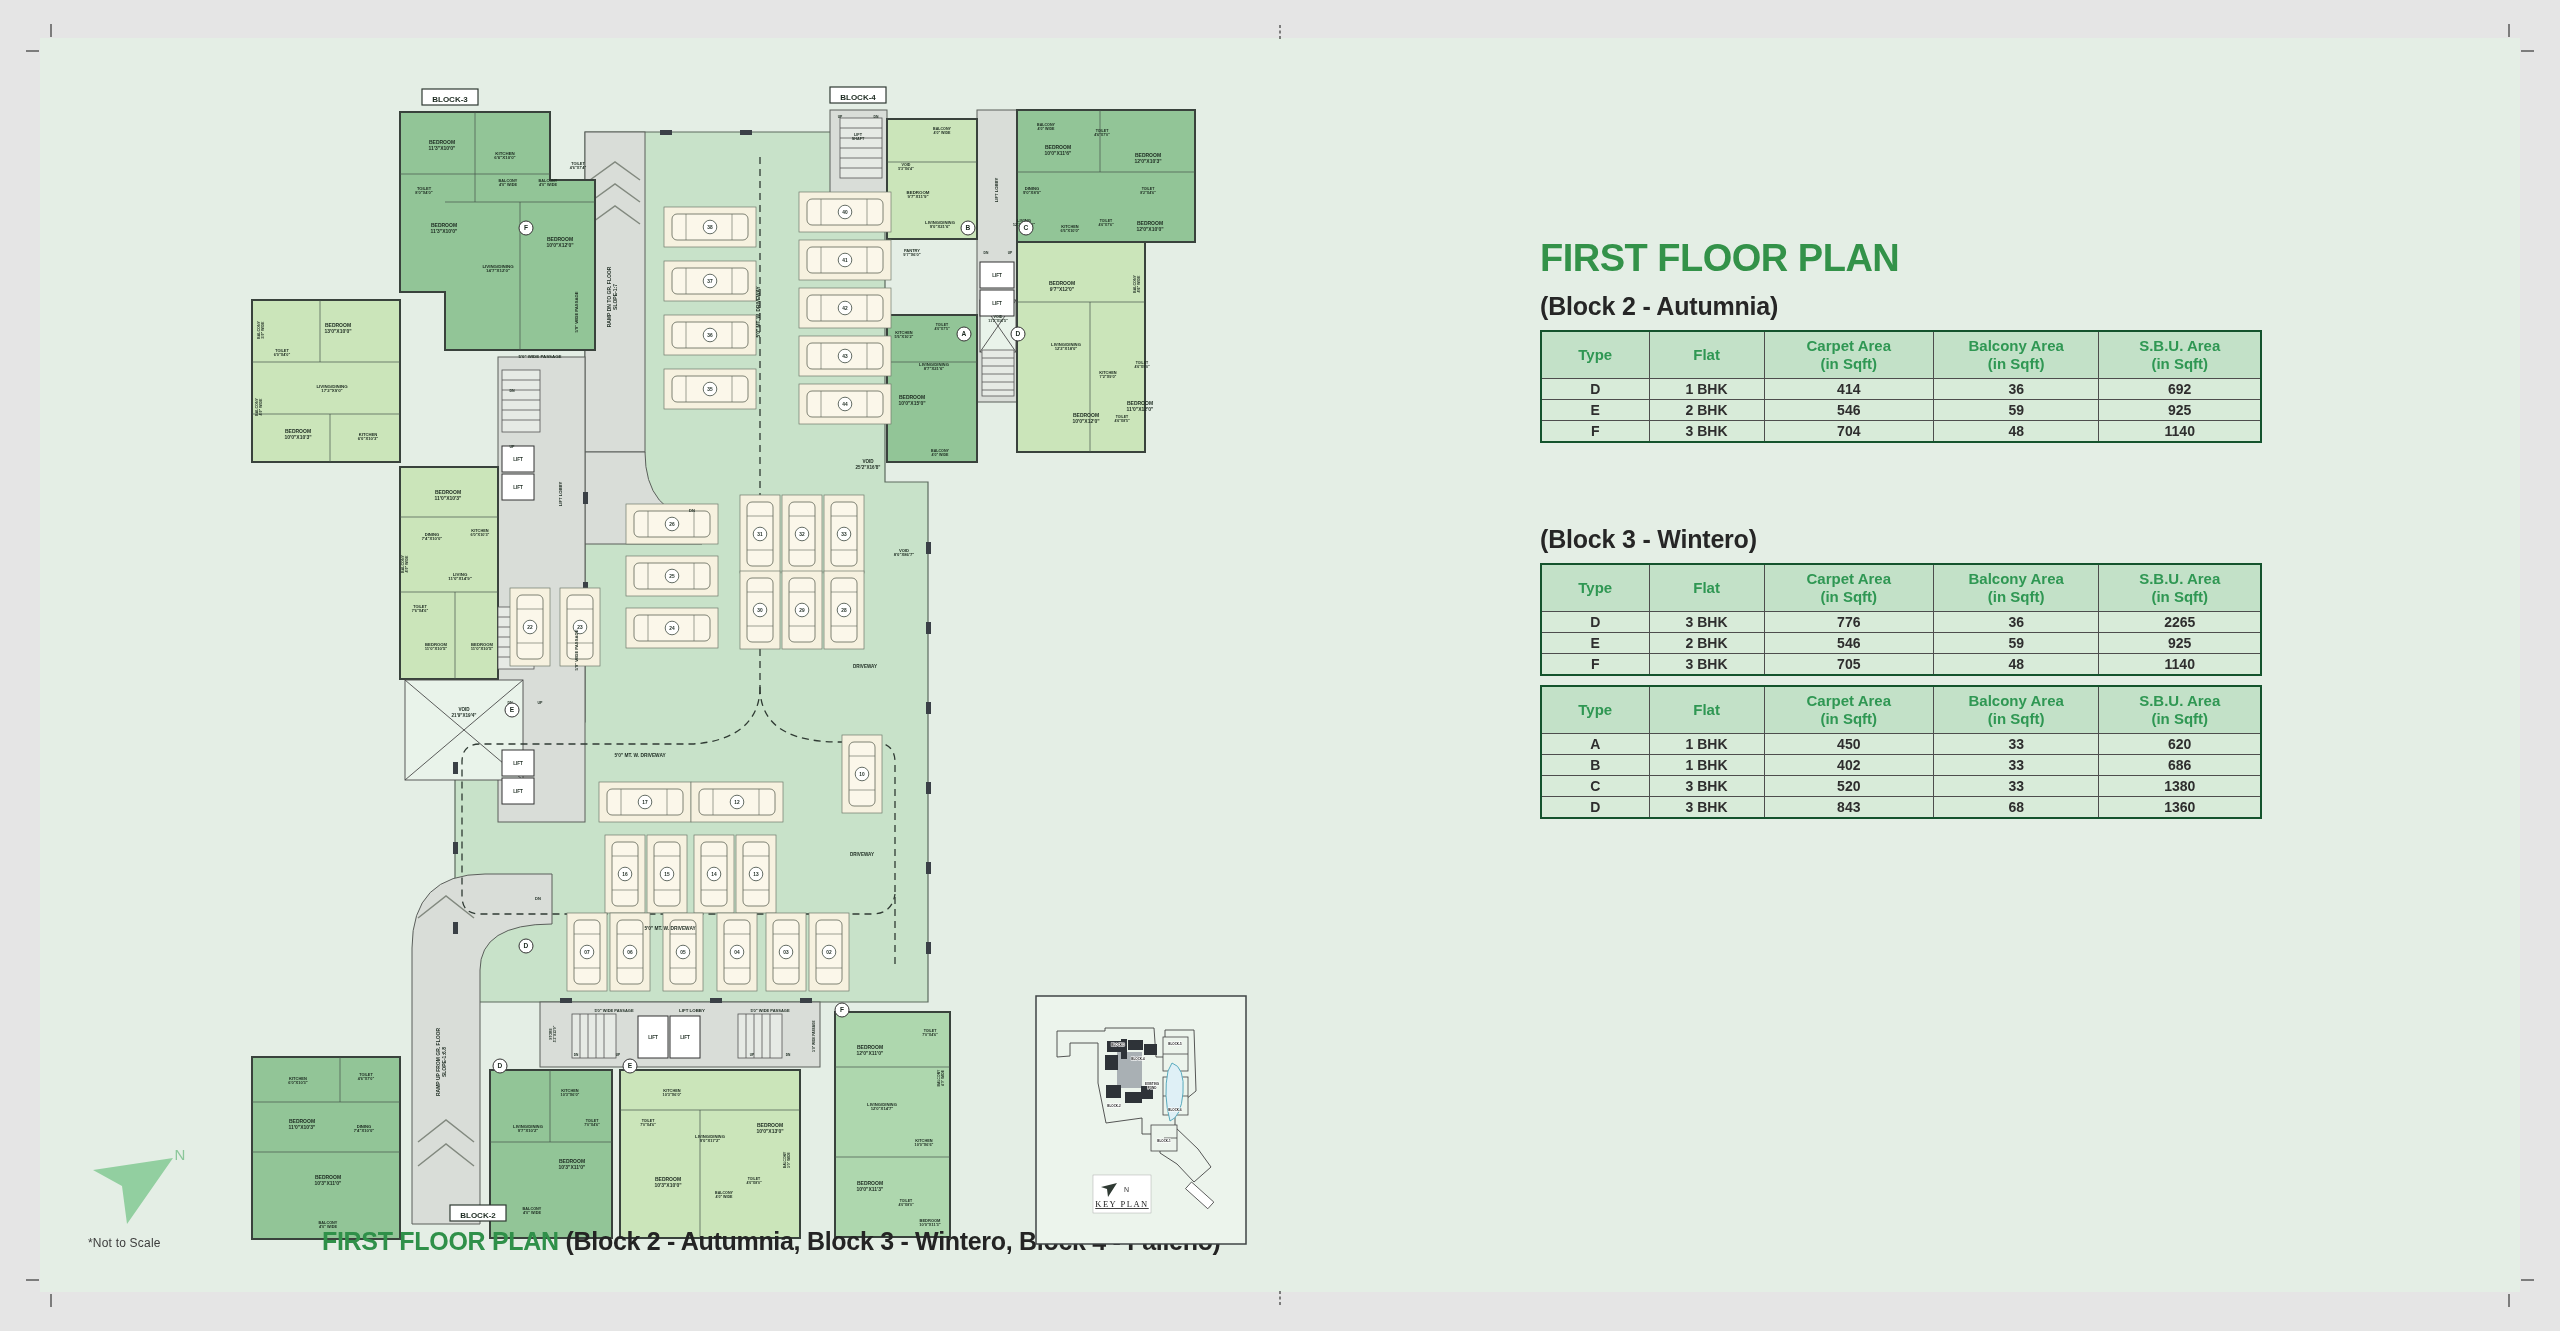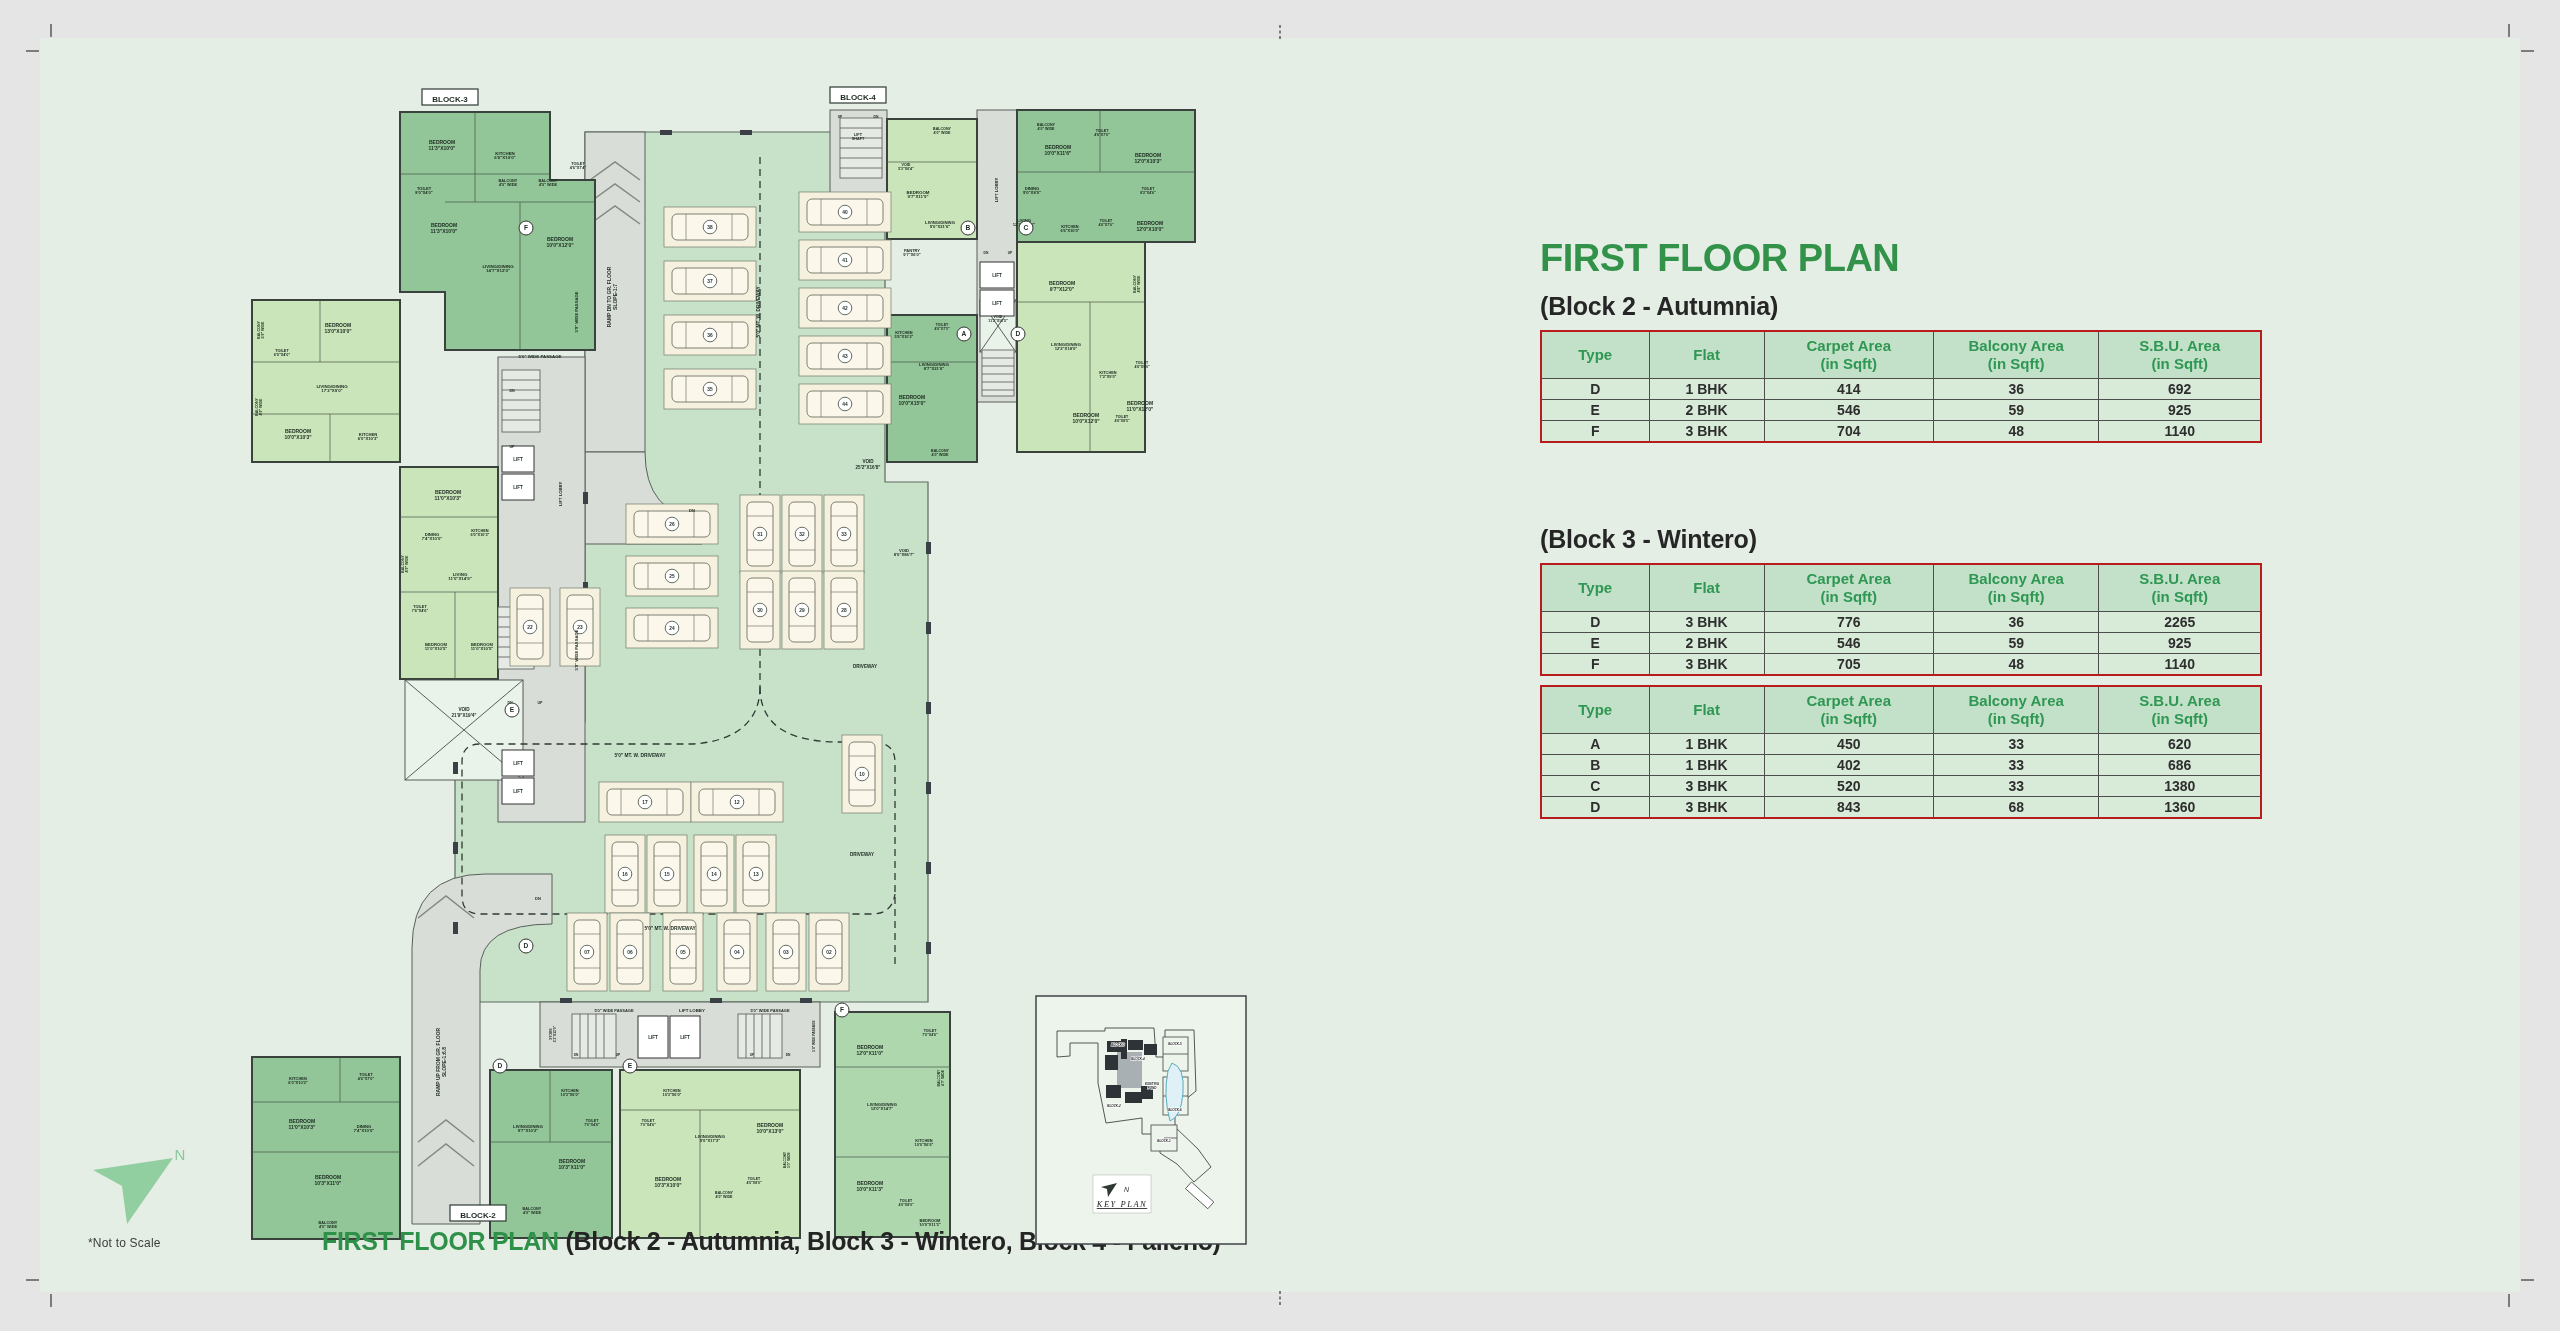--- a/index.html
+++ b/index.html
@@ -12,28 +12,28 @@
   #north-wrap { position:absolute; left:85px; top:1142px; width:110px; height:88px; }
   #nts { position:absolute; left:88px; top:1236px; font-size:12px; color:#3c3c3c; letter-spacing:.2px; }
   #caption { position:absolute; left:322px; top:1227px; font-size:25px; font-weight:700; letter-spacing:-0.3px; white-space:nowrap; }
   #caption .cap-green { color:#2f9049; }
   #caption .cap-dark { color:#242424; }
 
   #right-panel { position:absolute; left:1540px; top:237px; width:724px; }
   .rp-title { font-size:38px; font-weight:700; color:#339249; letter-spacing:-0.5px; }
   .blk-caption { font-size:25px; font-weight:700; color:#262626; letter-spacing:-0.2px; margin-top:12px; }
   .blk-caption.gap { margin-top:82px; }
-  table.blk-table { border-collapse:collapse; width:722px; table-layout:fixed; margin-top:9px; border:2px solid #b91c1c; }
+  table.blk-table { border-collapse:collapse; width:722px; table-layout:fixed; margin-top:9px; border:2px solid #14532d; }
   table.blk-table th { background:#c3e1c8; color:#2f9753; font-size:15px; font-weight:700; line-height:1.2;
        border:1px solid #4d4d4d; padding:5px 2px; white-space:pre-line; }
   table.blk-table td { background:#d8ebd9; color:#2e2e2e; font-size:14px; font-weight:700; text-align:center;
        border:1px solid #4d4d4d; padding:2px 2px; height:16px; }
   .col-type{width:15%} .col-flat{width:16%} .col-carpet{width:23.5%} .col-balcony{width:23%} .col-sbu{width:22.5%}
 
-  #keyplan { position:absolute; left:1035px; top:995px; width:243px; height:250px;font-style:italic; }
+  #keyplan { position:absolute; left:1035px; top:995px; width:243px; height:250px; }
 
   svg text { font-family:"Liberation Sans", sans-serif; }
   .kp-title { font-family:"Liberation Serif", serif; }
 </style>
 </head>
 <body>
 
 <div id="stage">
   <div id="sheet"></div>
 

